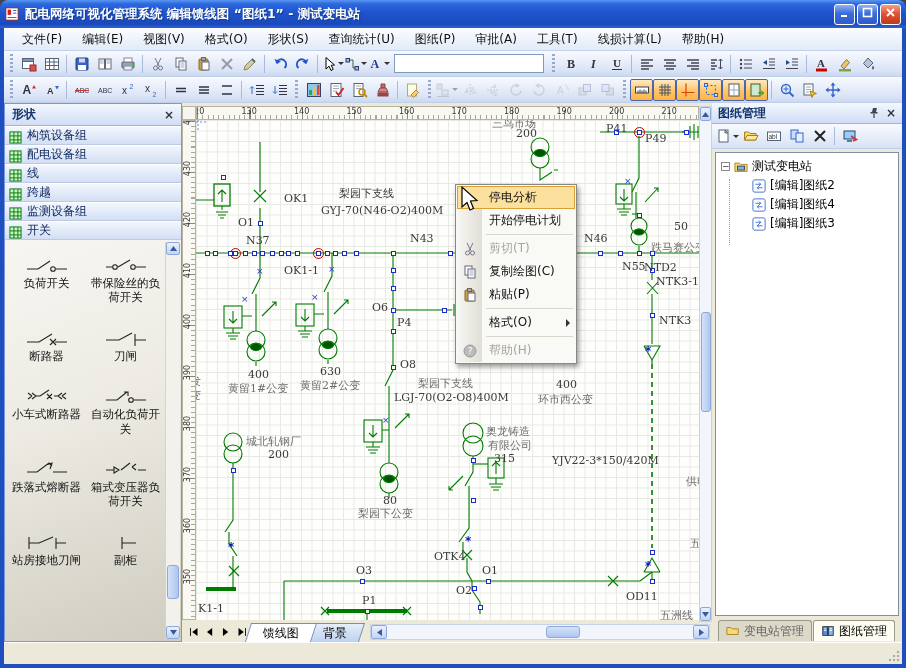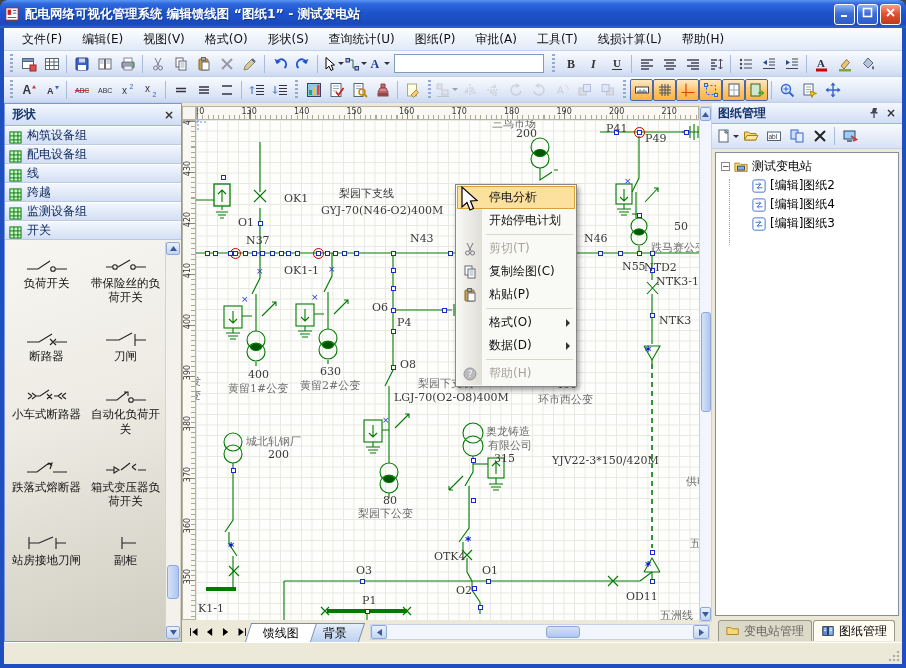--- a/index.html
+++ b/index.html
@@ -925,25 +925,20 @@
               </svg>
             </span>
             <span class="lab">粘贴(P)</span>
           </div>
           <div class="cmsep"></div>
           <div class="cmitem">
             <span class="ic"></span>
             <span class="lab">格式(O)</span>
             <span class="cmarrow"></span>
           </div>
-          <div class="cmitem">
-            <span class="ic"></span>
-            <span class="lab">数据(D)</span>
-            <span class="cmarrow"></span>
-          </div>
           <div class="cmsep"></div>
           <div class="cmitem dis">
             <span class="ic">
               <svg width="16" height="16" viewBox="0 0 16 16" fill="none" stroke-width="1">
                 <circle cx="8" cy="8" r="6" fill="#bbb" stroke="#999"></circle>
                 <text x="5.8" y="11" font-size="9" fill="#fff" stroke="none">?</text>
               </svg>
             </span>
             <span class="lab">帮助(H)</span>
           </div>

